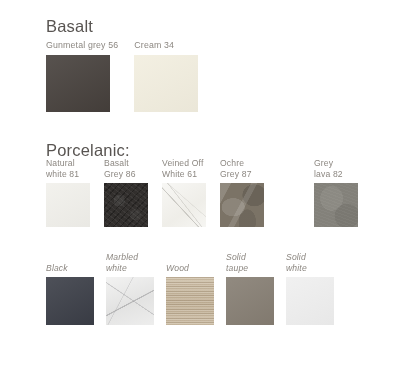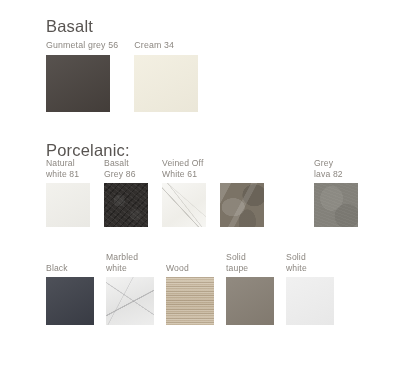--- a/index.html
+++ b/index.html
@@ -87,21 +87,21 @@
   #row-porcelanic .swatch-cell { margin-right: 14px; width: 44px; }
   #row-porcelanic .swatch-cell:last-child { margin-right: 0; margin-left: 36px; }
   #row-porcelanic .swatch-chip { width: 44px; height: 44px; }
 
   
   #row-compact {
     position: absolute;
     left: 46px;
     top: 252px;
   }
-  #row-compact .swatch-cell { margin-right: 12px; width: 48px; }
+  #row-compact .swatch-cell { margin-right: 12px; width: 48px; font-style: italic; }
   #row-compact .swatch-cell:last-child { margin-right: 0; }
   #row-compact .swatch-chip { width: 48px; height: 48px; }
   .tex-basalt::after {
     content: "";
     position: absolute;
     inset: 0;
     background-image:
       repeating-linear-gradient(38deg, rgba(255,255,255,0.055) 0 1px, transparent 1px 4px),
       repeating-linear-gradient(-47deg, rgba(0,0,0,0.28) 0 1px, transparent 1px 5px),
       radial-gradient(circle at 35% 40%, rgba(255,255,255,0.07) 0 14%, transparent 15%),
@@ -197,20 +197,22 @@
         <span class="swatch-label">Basalt
 Grey 86</span>
         <span class="swatch-chip tex-basalt" style="background-color: rgb(50, 47, 45);"></span>
       </div>
       <div class="swatch-cell">
         <span class="swatch-label">Veined Off
 White 61</span>
         <span class="swatch-chip tex-veined" style="background-color: rgb(240, 239, 234);"></span>
       </div>
       <div class="swatch-cell">
+        <span class="swatch-label">Ochre
+Grey 87</span>
         <span class="swatch-chip tex-ochre" style="background-color: rgb(123, 115, 102);"></span>
       </div>
       <div class="swatch-cell">
         <span class="swatch-label">Grey
 lava 82</span>
         <span class="swatch-chip tex-lava" style="background-color: rgb(131, 129, 122);"></span>
       </div>
     </div>
 
   <div class="swatch-row" id="row-compact">

